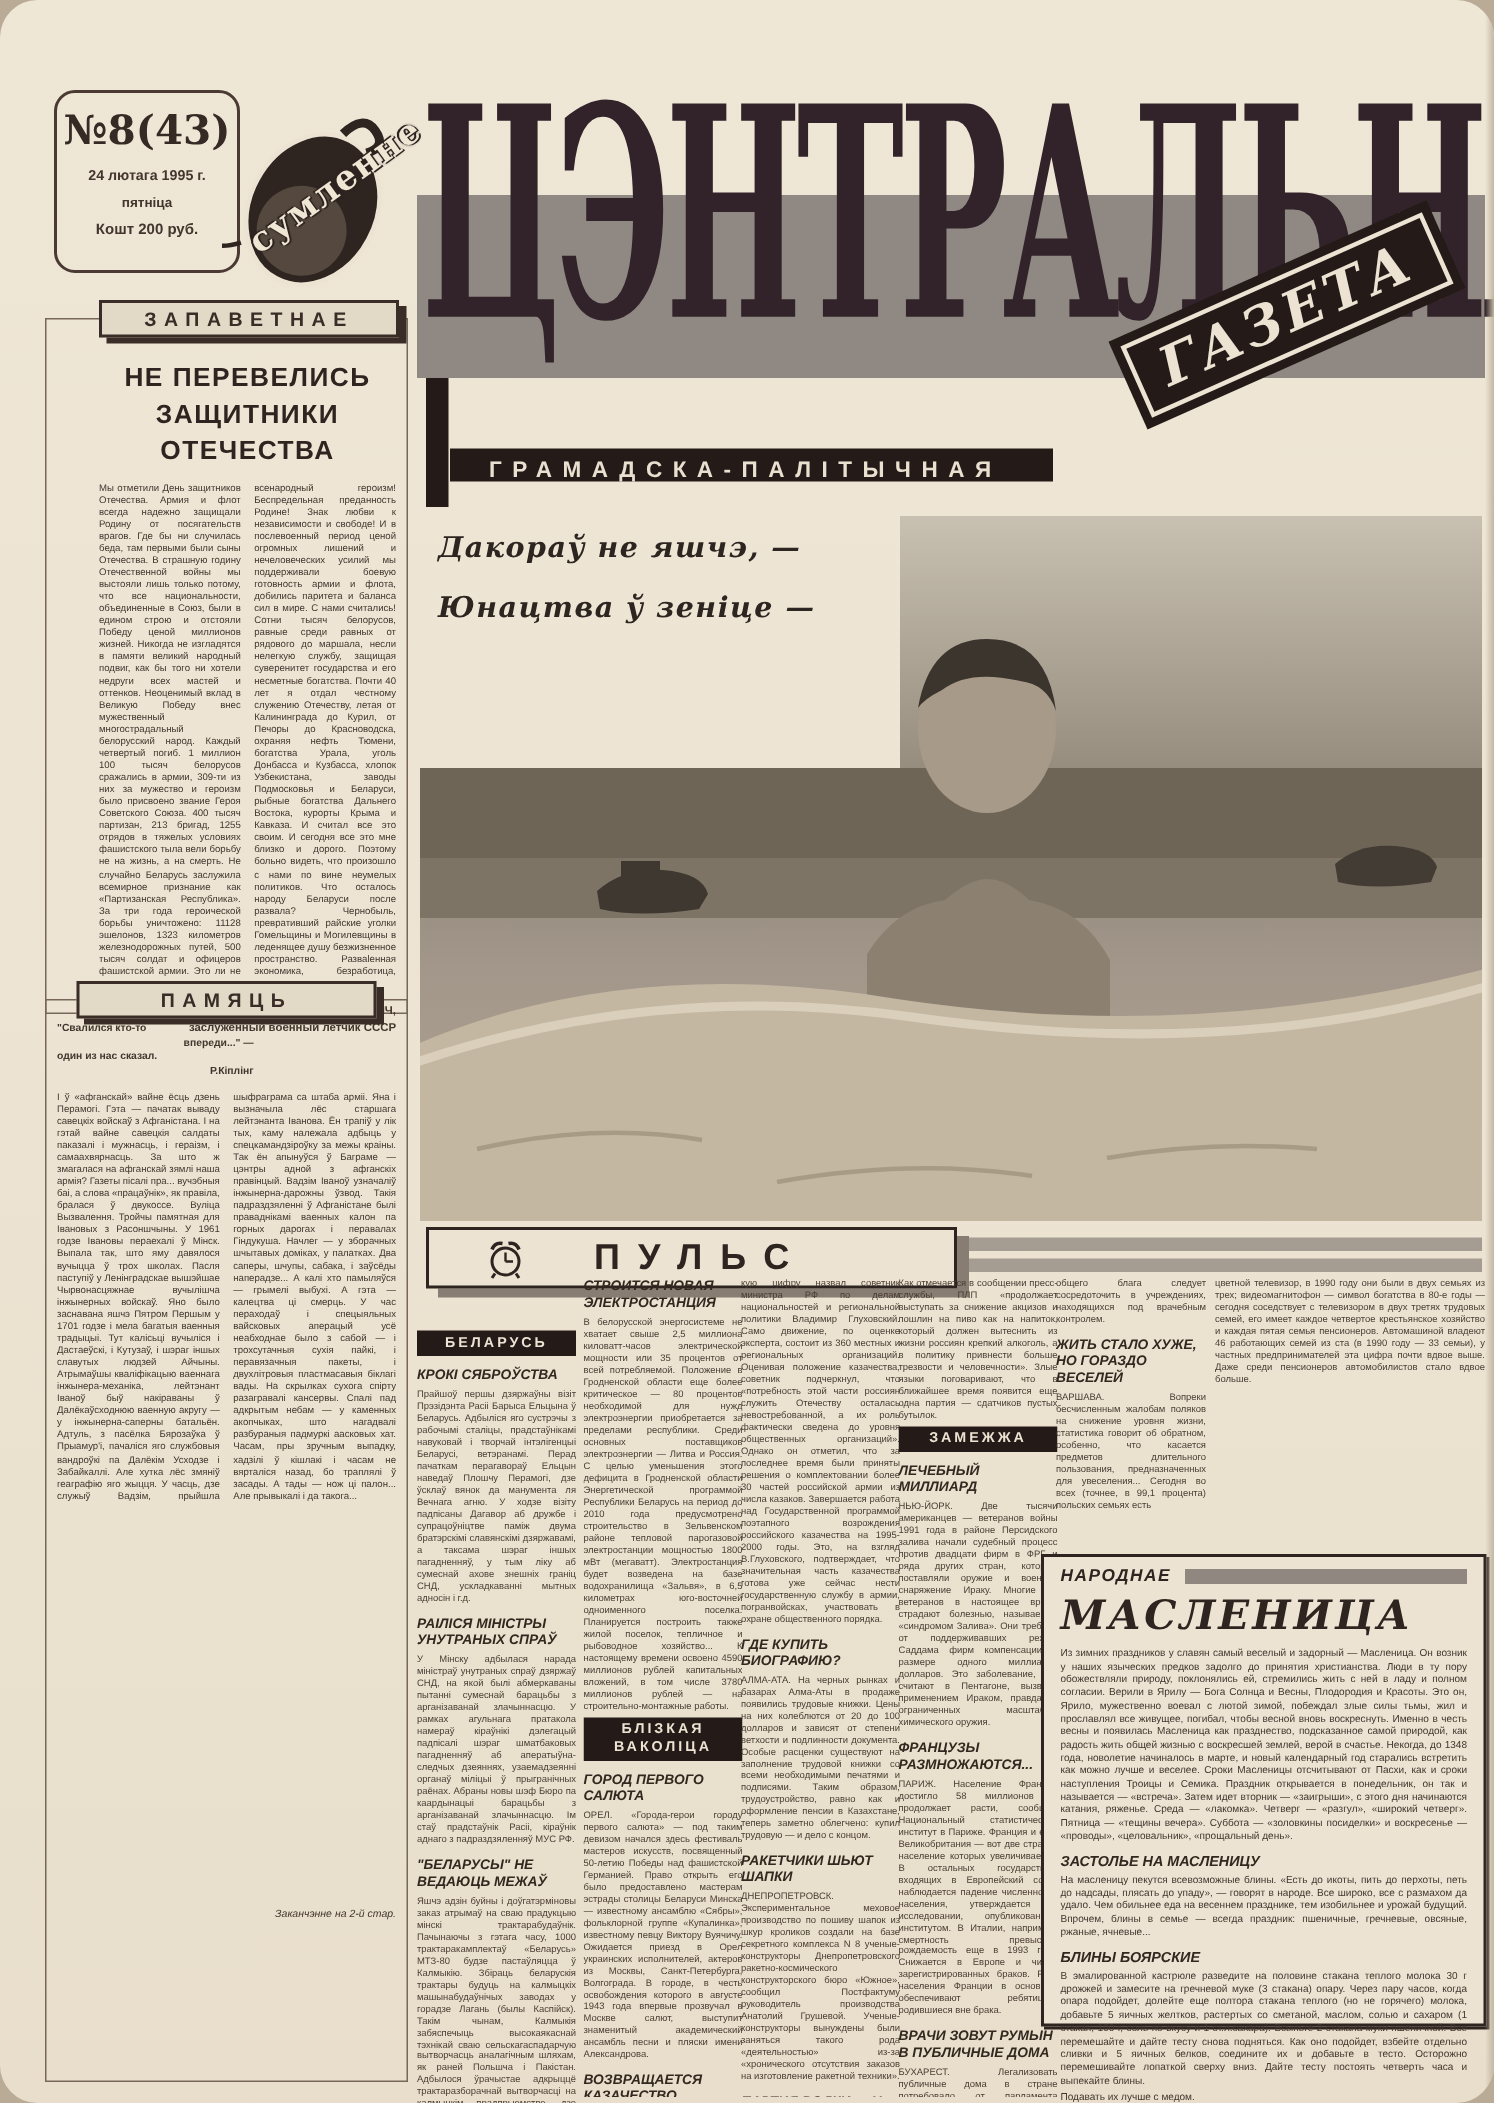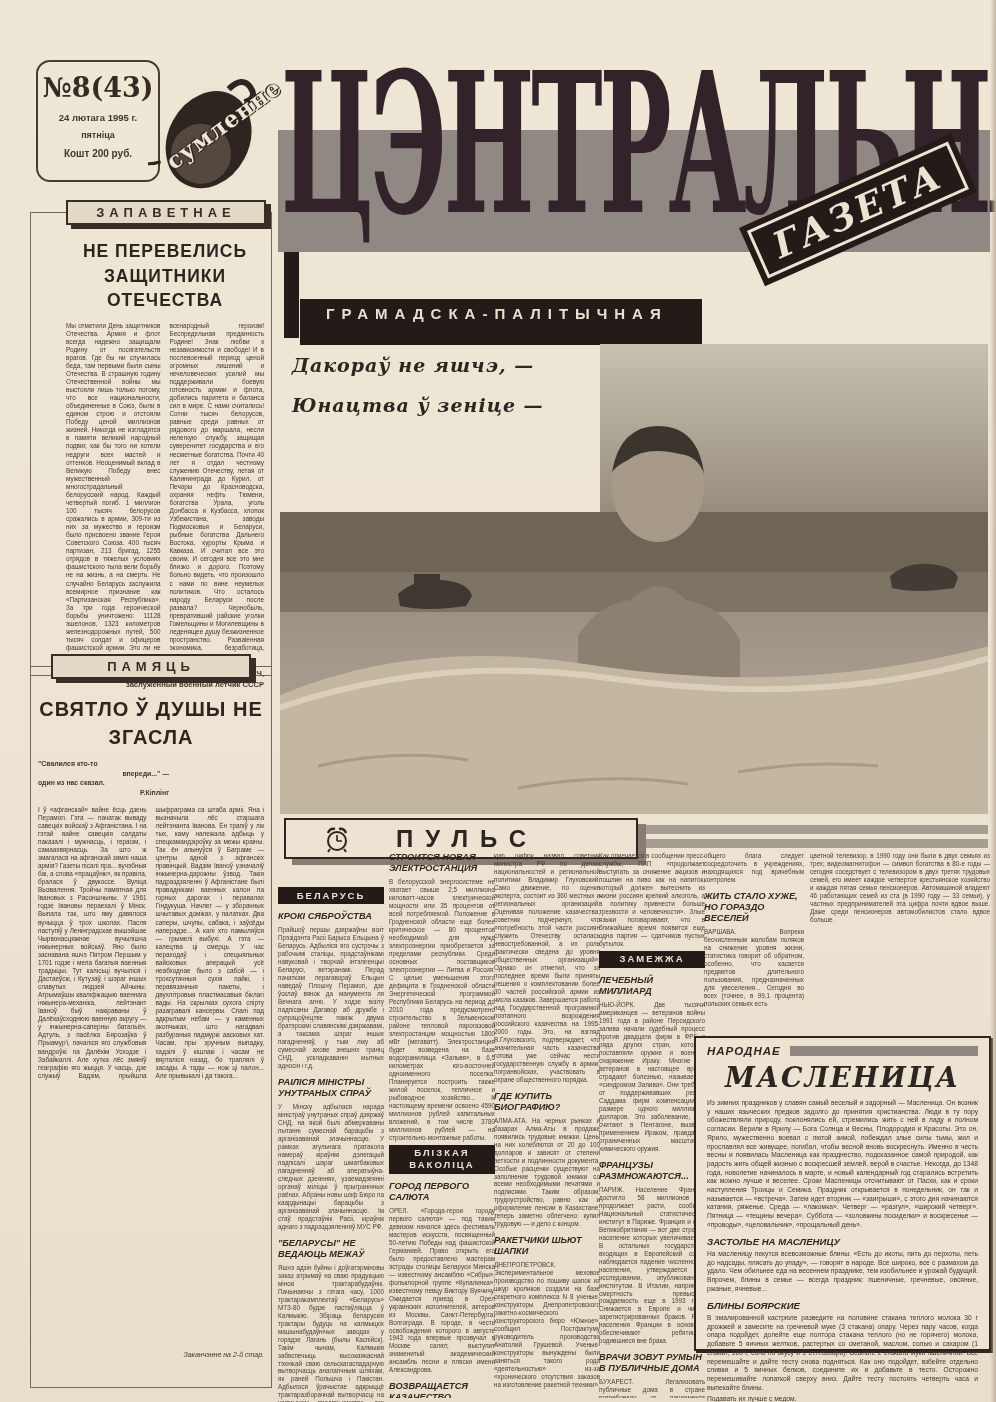--- a/index.html
+++ b/index.html
@@ -1,18 +1,18 @@
 <!DOCTYPE html>
 <html><head>
 <meta charset="utf-8">
 <style>
   html,body{margin:0;padding:0;background:#b9ab96;}
   .page{position:relative;width:996px;height:1402px;margin:0 auto;overflow:hidden;
         background:linear-gradient(180deg,#efe7d6 0%,#ece3d2 55%,#e8decb 100%);
-        font-family:"Liberation Sans",sans-serif;color:#43362e;}
+        font-family:"Liberation Sans",sans-serif;color:#43362e;border-radius:25px;}
   .edge{position:absolute;right:0;top:0;width:6px;height:100%;
         background:linear-gradient(90deg,rgba(0,0,0,0),#c3b7a3);}
 
   
   .issue-box{position:absolute;left:36px;top:60px;width:124px;height:122px;
         border:2px solid #4a3a33;border-radius:14px;text-align:center;padding-top:10px;box-sizing:border-box;}
   .issue-number{font-family:"DejaVu Serif",serif;font-size:27px;font-weight:bold;color:#352a24;}
   .issue-date{font-size:9.5px;font-weight:bold;margin-top:9px;}
   .issue-weekday{font-size:9px;font-weight:bold;margin-top:7px;}
   .issue-price{font-size:10px;font-weight:bold;margin-top:8px;}
@@ -26,21 +26,21 @@
 
   
   .band{position:absolute;left:278px;top:130px;width:712px;height:122px;background:#8f8883;}
   .masthead{position:absolute;left:281px;top:46px;margin:0;white-space:nowrap;
         font-family:"DejaVu Serif",serif;font-weight:bold;font-size:150px;line-height:1;
         color:#32232a;letter-spacing:-5px;transform:scale(0.64,1.3);transform-origin:left top;}
   .stub{position:absolute;left:284px;top:252px;width:15px;height:86px;background:#241a18;}
   .badge{position:absolute;left:742px;top:178px;transform:rotate(-24deg);background:#241a18;padding:6px;}
   .badge-inner{border:3px solid #ece3d2;padding:2px 16px;font-family:"DejaVu Serif",serif;
         font-style:italic;font-weight:bold;font-size:36px;color:#ece3d2;letter-spacing:3px;}
-  .subtitle{position:absolute;left:300px;top:299px;width:402px;height:46px;background:#241a18;
+  .subtitle{position:absolute;left:300px;top:299px;width:402px;height:22px;background:#241a18;
         color:#e9e0cf;font-weight:bold;font-size:15px;letter-spacing:7px;line-height:30px;
         padding-left:26px;box-sizing:border-box;}
 
   
   .lbox{position:absolute;left:30px;width:242px;border:1px solid #77665a;padding:0 7px;box-sizing:border-box;background:rgba(0,0,0,0);}
   .lbox1{top:212px;height:464px;padding-left:35px;}
   .lbox2{top:666px;height:722px;}
   .tab{position:relative;margin:-13px auto 0;width:196px;background:#e3d9c7;border:2px solid #3a2c26;
         box-shadow:5px 4px 0 #3a2c26;text-align:center;font-weight:bold;font-size:13px;
         letter-spacing:5px;padding:3px 0;color:#3a2c26;}
@@ -84,21 +84,21 @@
         color:#33281f;text-align:left;}
   .nb{margin:0 0 3px;}
 
   
   .folk{position:absolute;left:694px;top:1036px;width:297px;height:315px;border:2px solid #2e2420;
         box-shadow:2px 2px 0 #2e2420;background:#ece3d2;padding:7px 11px;box-sizing:border-box;}
   .folk-head{display:flex;align-items:center;}
   .folk-tab{font-style:italic;font-weight:bold;font-size:11.5px;letter-spacing:1px;margin-right:9px;color:#2e2420;}
   .folk-bar{flex:1;height:10px;background:#8f8780;}
   .folk-title{font-family:"DejaVu Serif",serif;font-style:italic;font-weight:bold;font-size:27px;
-        text-align:center;margin:5px 0 6px;color:#2e2420;letter-spacing:2px;}
+        text-align:left;margin:5px 0 6px;color:#2e2420;letter-spacing:2px;}
   .folk .nb{font-size:6.7px;line-height:1.3;text-align:justify;}
   .folk .nh{font-size:9.6px;margin:6px 0 3px;}
 </style>
 </head>
 <body>
 
 <div class="page">
 
   <div class="issue-box">
     <div class="issue-number">№8(43)</div>
@@ -133,21 +133,20 @@
     <div class="head1">НЕ ПЕРЕВЕЛИСЬ ЗАЩИТНИКИ ОТЕЧЕСТВА</div>
     <div class="twocol a1">Мы отметили День защитников Отечества. Армия и флот всегда надежно защищали Родину от посягательств врагов. Где бы ни случилась беда, там первыми были сыны Отечества. В страшную годину Отечественной войны мы выстояли лишь только потому, что все национальности, объединенные в Союз, были в едином строю и отстояли Победу ценой миллионов жизней. Никогда не изгладятся в памяти великий народный подвиг, как бы того ни хотели недруги всех мастей и оттенков. Неоценимый вклад в Великую Победу внес мужественный многострадальный белорусский народ. Каждый четвертый погиб. 1 миллион 100 тысяч белорусов сражались в армии, 309-ти из них за мужество и героизм было присвоено звание Героя Советского Союза. 400 тысяч партизан, 213 бригад, 1255 отрядов в тяжелых условиях фашистского тыла вели борьбу не на жизнь, а на смерть. Не случайно Беларусь заслужила всемирное признание как «Партизанская Республика». За три года героической борьбы уничтожено: 11128 эшелонов, 1323 километров железнодорожных путей, 500 тысяч солдат и офицеров фашистской армии. Это ли не всенародный героизм! Беспредельная преданность Родине! Знак любви к независимости и свободе! И в послевоенный период ценой огромных лишений и нечеловеческих усилий мы поддерживали боевую готовность армии и флота, добились паритета и баланса сил в мире. С нами считались! Сотни тысяч белорусов, равные среди равных от рядового до маршала, несли нелегкую службу, защищая суверенитет государства и его несметные богатства. Почти 40 лет я отдал честному служению Отечеству, летая от Калининграда до Курил, от Печоры до Красноводска, охраняя нефть Тюмени, богатства Урала, уголь Донбасса и Кузбасса, хлопок Узбекистана, заводы Подмосковья и Беларуси, рыбные богатства Дальнего Востока, курорты Крыма и Кавказа. И считал все это своим. И сегодня все это мне близко и дорого. Поэтому больно видеть, что произошло с нами по вине неумелых политиков. Что осталось народу Беларуси после развала? Чернобыль, превративший райские уголки Гомельщины и Могилевщины в леденящее душу безжизненное пространство. Развaleнная экономика, безработица, хамство, наглость чиновников, разномастных хапуг и торгашей. Нищие, ограбленные, униженные и оскорбленные старики, вчерашние защитники Отечества. А кому достались богатства, которые были общенародными? Те, которые белорусы плечо в плечо с русскими, украинцами, татарами, евреями, башкирами и чеченцами создали, не жалея сил, приумножили и оберегали? Кто вернет нам все это? Кто вернет достоинство? Кто позаботится о наших детях и внуках? Это сможем сделать только мы сами. Я верю, народ наш подобно донору, потерявшему столько крови, вынесший столько мучений, найдет в себе силы и стряхнет грабителей, клятвопреступников, разрушителей Отечества, спасет Родину от полного развала. Свидетельством тому — все нарастающая волна, движение к единой семье братских народов. Не перевелись на родной земле защитники Отечества!</div>
     <div class="byline">
       <div>Анатолий БАРАНКЕВИЧ,</div>
       <div>заслуженный военный летчик СССР</div>
     </div>
   </div>
 
   <div class="lbox lbox2">
     <div class="tab">ПАМЯЦЬ</div>
-    <div class="head2">СВЯТЛО Ў ДУШЫ НЕ ЗГАСЛА</div>
     <div class="epi">
       <div>"Свалился кто-то</div>
       <div style="text-align:right">впереди..." —</div>
       <div>один из нас сказал.</div>
       <div class="au">Р.Кіплінг</div>
     </div>
     <div class="twocol a2">І ў «афганскай» вайне ёсць дзень Перамогі. Гэта — пачатак вываду савецкіх войскаў з Афганістана. І на гэтай вайне савецкія салдаты паказалі і мужнасць, і гераізм, і самаахвярнасць. За што ж змагалася на афганскай зямлі наша армія? Газеты пісалі пра... вучэбныя баі, а слова «працаўнік», як правіла, бралася ў двукоссе. Вуліца Вызвалення. Тройчы памятная для Івановых з Расоншчыны. У 1961 годзе Івановы пераехалі ў Мінск. Выпала так, што яму давялося вучыцца ў трох школах. Пасля паступіў у Ленінградскае вышэйшае Чырвонасцяжнае вучылішча інжынерных войскаў. Яно было заснавана яшчэ Пятром Першым у 1701 годзе і мела багатыя ваенныя традыцыі. Тут калісьці вучыліся і Дастаеўскі, і Кутузаў, і шэраг іншых славутых людзей Айчыны. Атрымаўшы кваліфікацыю ваеннага інжынера-механіка, лейтэнант Іваноў быў накіраваны ў Далёкаўсходнюю ваенную акругу — у інжынерна-саперны батальён. Адтуль, з пасёлка Бярозаўка ў Прыамур'і, пачаліся яго службовыя вандроўкі па Далёкім Усходзе і Забайкаллі. Але хутка лёс змяніў геаграфію яго жыцця. У часць, дзе служыў Вадзім, прыйшла шыфраграма са штаба арміі. Яна і вызначыла лёс старшага лейтэнанта Іванова. Ён трапіў у лік тых, каму належала адбыць у спецкамандзіроўку за межы краіны. Так ён апынуўся ў Баграме — цэнтры адной з афганскіх правінцый. Вадзім Іваноў узначаліў інжынерна-дарожны ўзвод. Такія падраздзяленні ў Афганістане былі праваднікамі ваенных калон па горных дарогах і перавалах Гіндукуша. Начлег — у зборачных шчытавых доміках, у палатках. Два саперы, шчупы, сабака, і заўсёды наперадзе... А калі хто памыляўся — грымелі выбухі. А гэта — калецтва ці смерць. У час пераходаў і спецыяльных вайсковых аперацый усё неабходнае было з сабой — і трохсутачныя сухія пайкі, і перавязачныя пакеты, і двухлітровыя пластмасавыя біклагі вады. На скрылках сухога спірту разагравалі кансервы. Спалі пад адкрытым небам — у каменных акопчыках, што нагадвалі разбураныя падмуркі аасковых хат. Часам, пры зручным выпадку, хадзілі ў кішлакі і часам не вярталіся назад, бо траплялі ў засады. А тады — нож ці палон... Але прывыкалі і да такога...</div>
     <div class="cont">Заканчэнне на 2-й стар.</div>
   </div>
 

